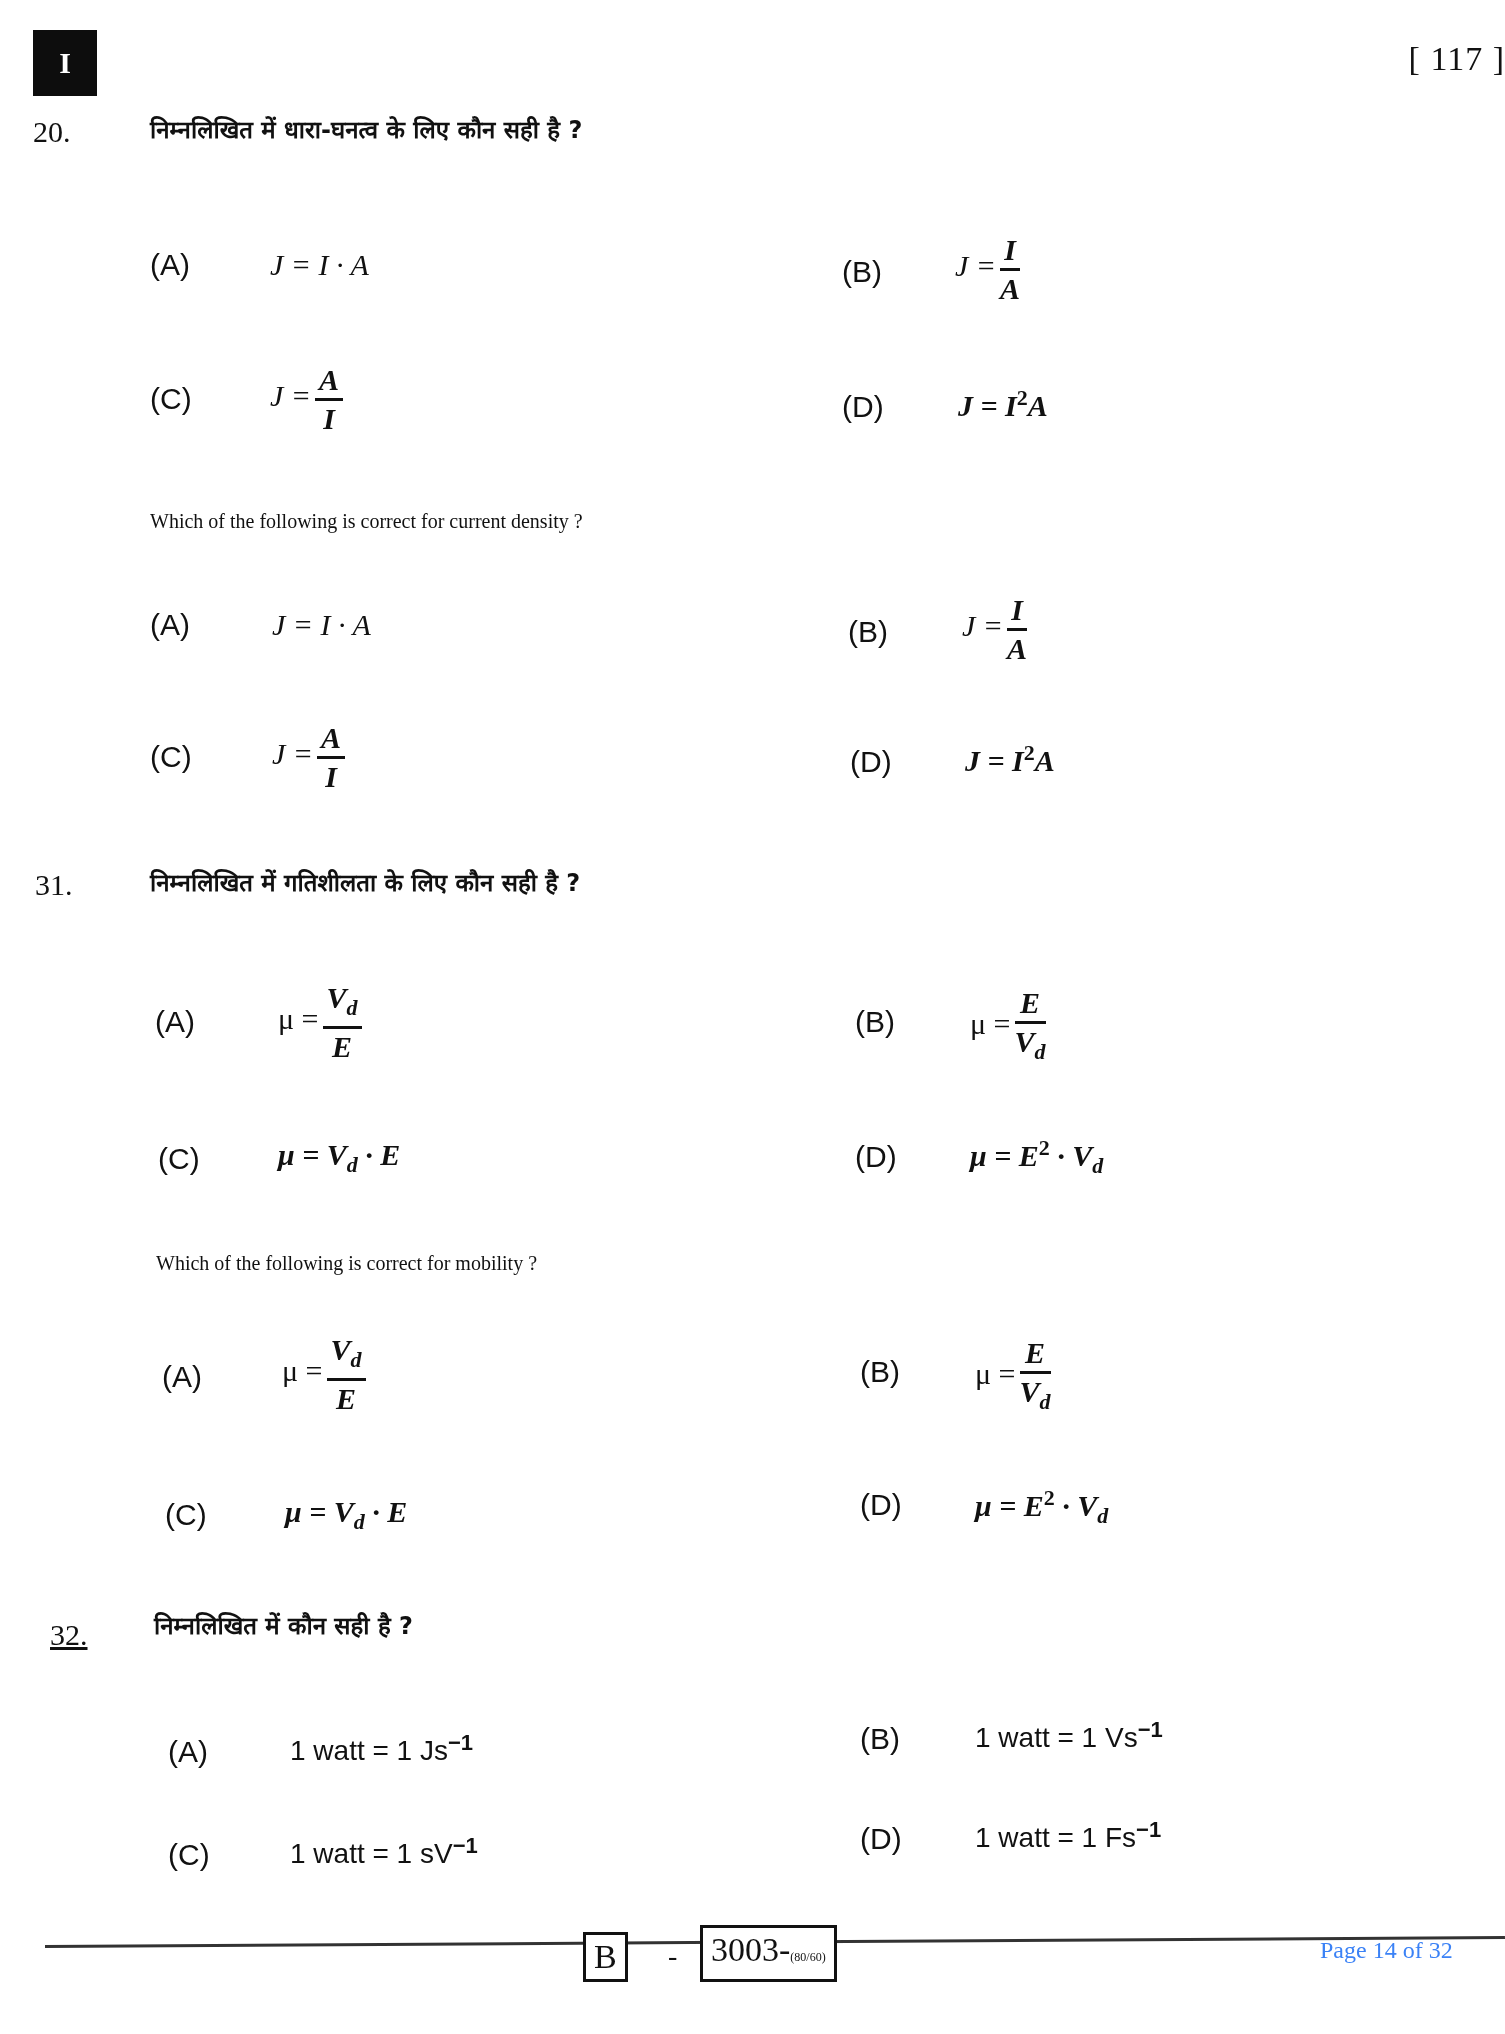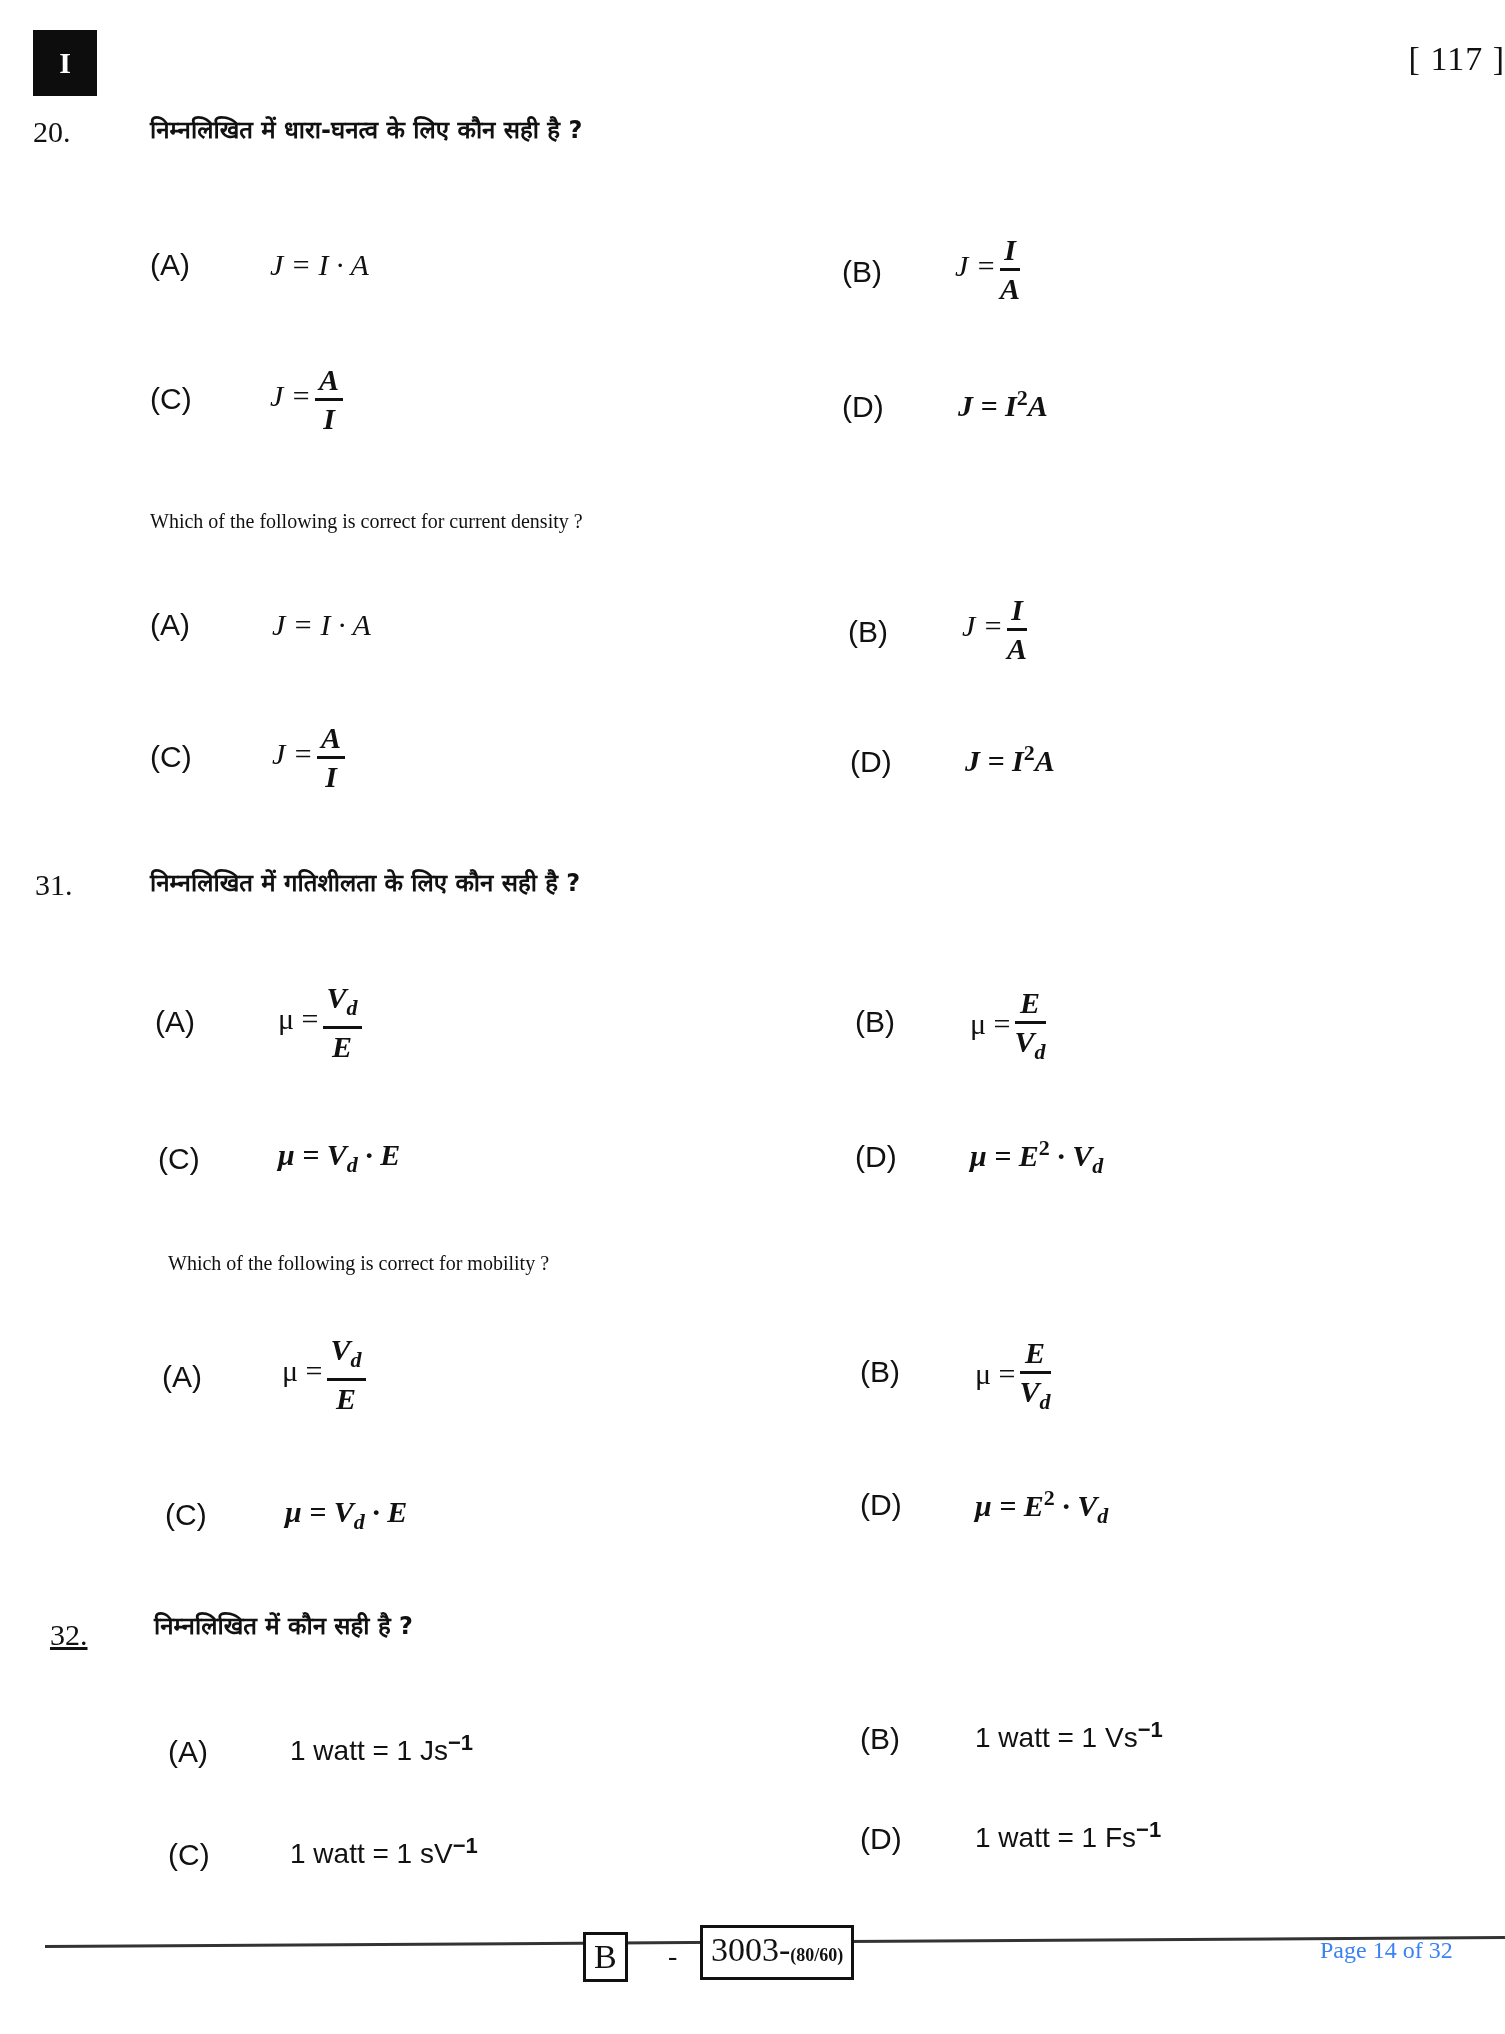--- a/index.html
+++ b/index.html
@@ -20,21 +20,21 @@
   .math { font-family: "Liberation Serif", serif; font-style: italic; font-size: 30px; white-space: nowrap; }
   .math .up { font-style: normal; }
   .frac { display: inline-block; vertical-align: middle; text-align: center; margin-left: 4px; }
   .frac .num { display: block; border-bottom: 3px solid #111; padding: 0 4px; line-height: 36px; font-weight: bold; }
   .frac .den { display: block; line-height: 36px; font-weight: bold; }
   sup { font-size: 22px; font-style: normal; font-weight: bold; }
   sub { font-size: 22px; }
   .unit { font-family: "Liberation Sans", sans-serif; font-size: 28px; white-space: nowrap; }
   .footer-line { left: 45px; top: 1945px; width: 1460px; height: 3px; background: #333; transform: rotate(-0.35deg); transform-origin: left; }
   .code-box { border: 3px solid #111; background: #fff; font-size: 34px; padding: 0 8px; line-height: 44px; }
-  .code-small { font-size: 18px; font-weight: bold; }
+  .code-small { font-size: 12px; font-weight: normal; }
   .page-of { font-size: 24px; color: #3b82f6; }
 </style>
 </head>
 <body>
 
 <div class="abs set-box">I</div>
 <div class="abs page-num">[ 117 ]</div>
 
 <div>
   <div class="abs qnum" style="left:33px;top:115px;">20.</div>
@@ -96,21 +96,21 @@
   <div class="abs optlabel" style="left:158px;top:1142px;">(C)</div>
   <div class="abs math" style="left:278px;top:1138px;font-weight:bold;">
     <span>μ = V</span><sub>d</sub><span> · E</span>
   </div>
 
   <div class="abs optlabel" style="left:855px;top:1140px;">(D)</div>
   <div class="abs math" style="left:970px;top:1135px;font-weight:bold;">
     <span>μ = E</span><sup>2</sup><span> · V</span><sub>d</sub>
   </div>
 
-  <div class="abs qtext-en" style="left:168px;top:1240px;">Which of the following is correct for mobility ?</div>
+  <div class="abs qtext-en" style="left:156px;top:1240px;">Which of the following is correct for mobility ?</div>
 
   <div class="abs optlabel" style="left:162px;top:1360px;">(A)</div>
   <div class="abs math" style="left:282px;top:1332px;">
     <span class="up">μ =</span><span class="frac"><span class="num"><span>V</span><sub>d</sub></span><span class="den">E</span></span>
   </div>
 
   <div class="abs optlabel" style="left:860px;top:1355px;">(B)</div>
   <div class="abs math" style="left:975px;top:1335px;">
     <span class="up">μ =</span><span class="frac"><span class="num">E</span><span class="den"><span>V</span><sub>d</sub></span></span>
   </div>

